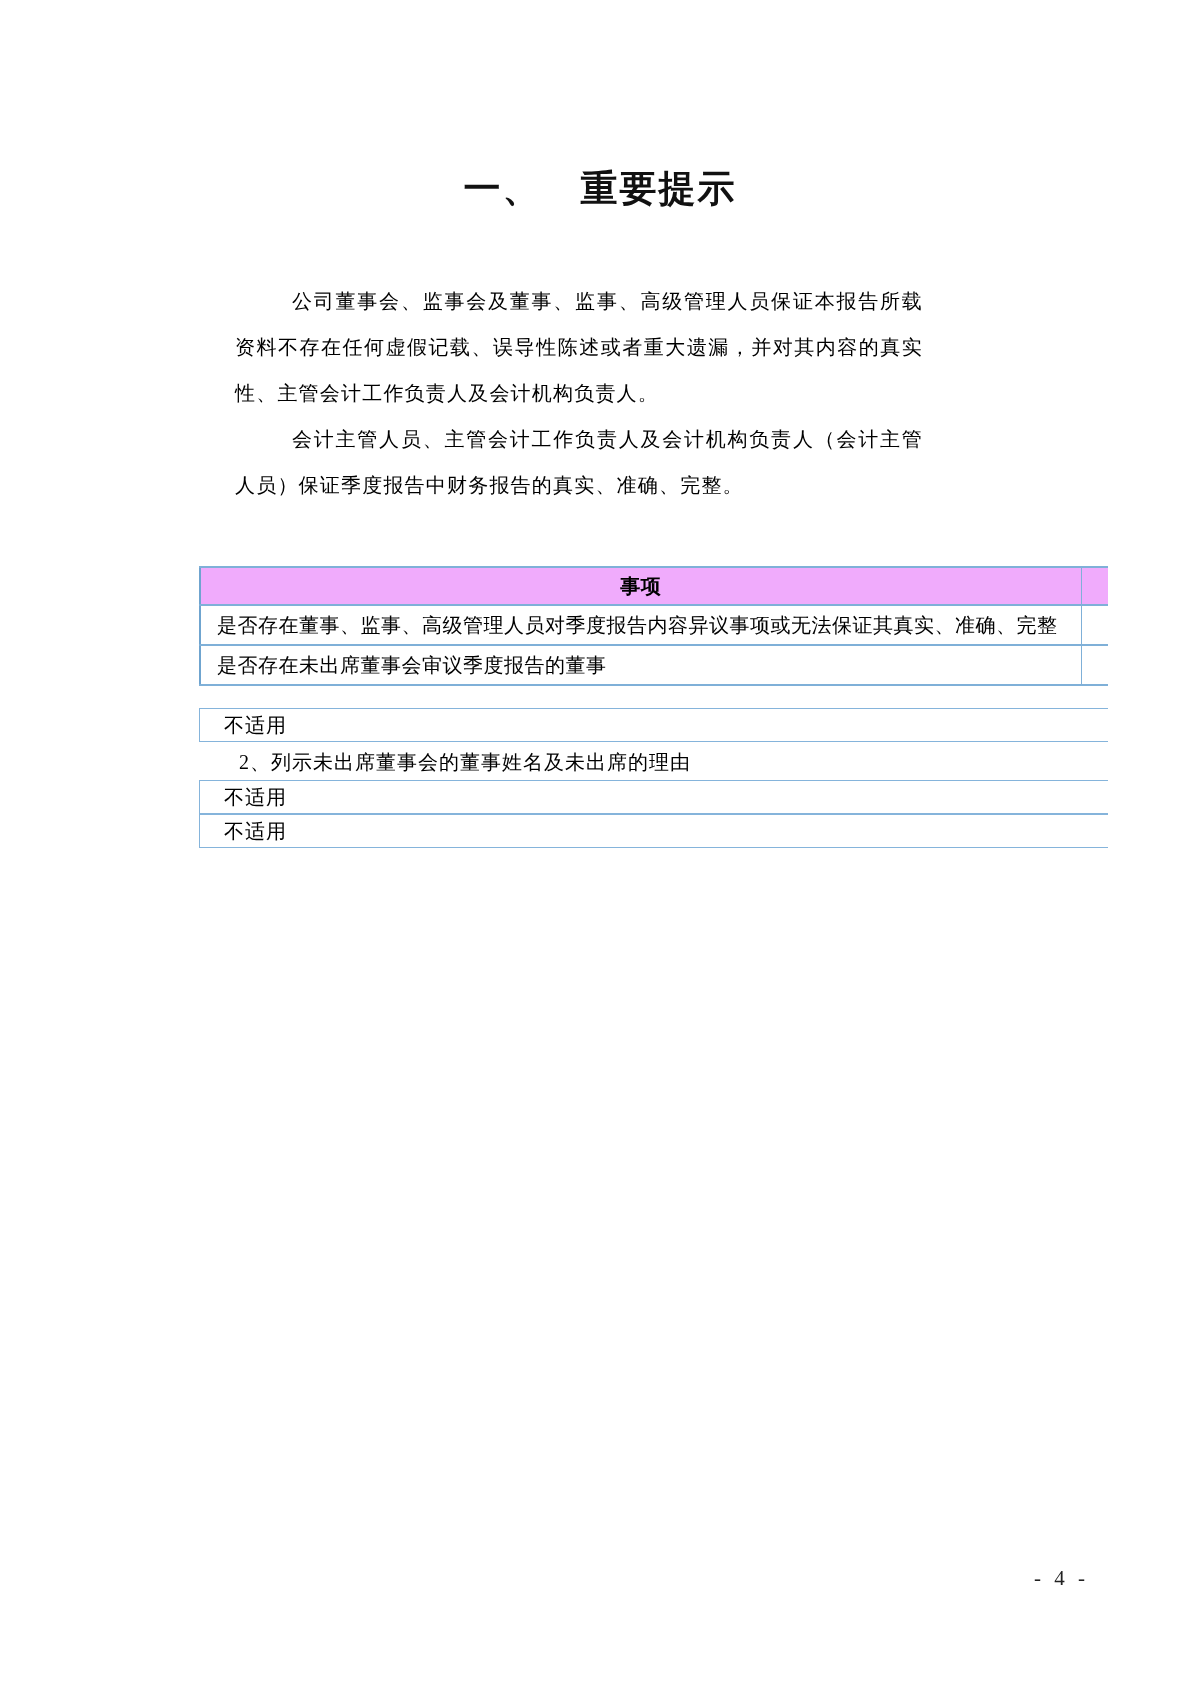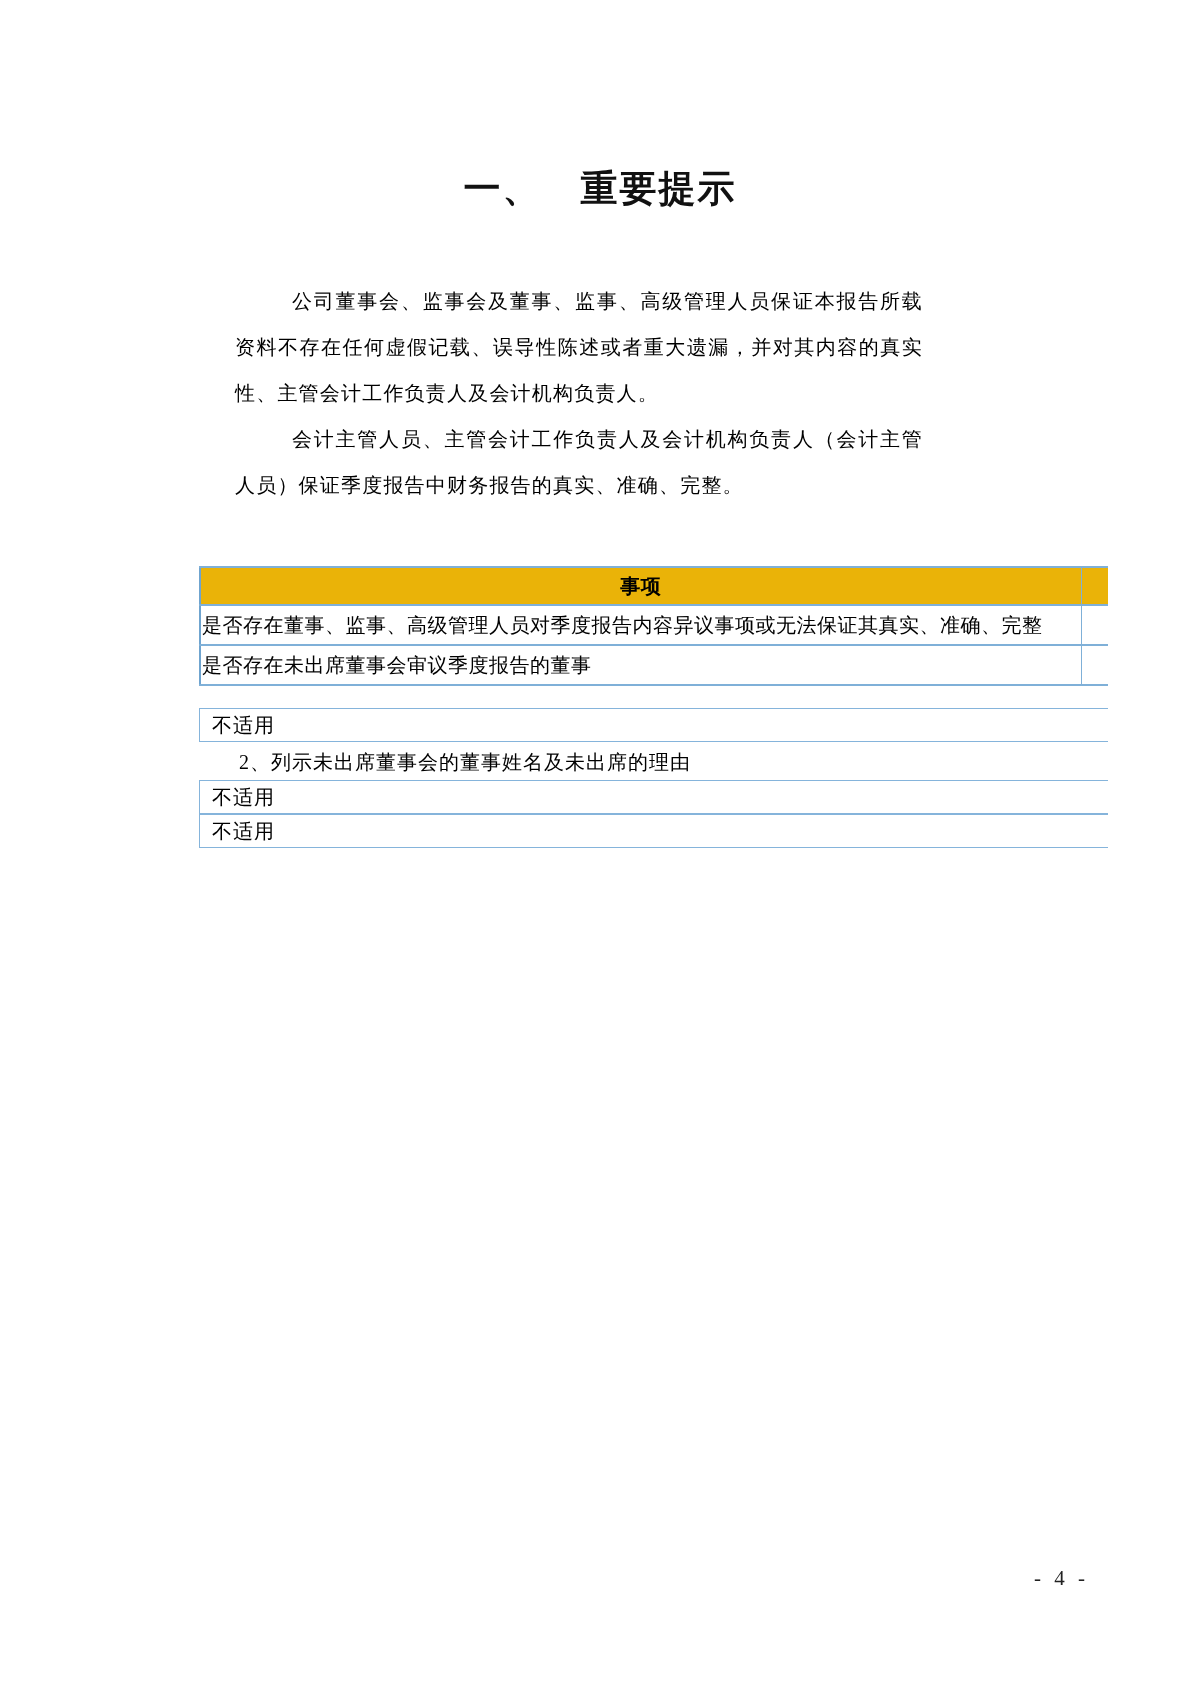--- a/index.html
+++ b/index.html
@@ -43,44 +43,44 @@
     table-layout: fixed;
   }
   .items-table th, .items-table td {
     border: 1px solid #7FB0D8;
     border-top-width: 2px;
     border-bottom-width: 2px;
     font-size: 20px;
     letter-spacing: 0.5px;
   }
   .items-table th {
-    background: #eab308;
+    background: #f0abfc;
     font-weight: bold;
     text-align: center;
     height: 38px;
   }
   .items-table td { height: 40px; }
-  .items-table td.item-cell { padding-left: 1px; text-align: left; }
+  .items-table td.item-cell { padding-left: 16px; text-align: left; }
   .items-table td.answer-cell, .items-table th.answer-col { text-align: right; }
   .col-item { width: 881px; }
   .col-answer { width: 116px; }
   .sections { margin: 22px 0 0 107px; width: 997px; }
   .section-label {
     margin-left: 40px;
     font-size: 20px;
     line-height: 26px;
     letter-spacing: 1px;
     margin-top: 7px;
     margin-bottom: 5px;
   }
   .section-box {
     border: 1px solid #85B4DB;
     height: 34px;
     line-height: 32px;
-    padding-left: 12px;
+    padding-left: 24px;
     font-size: 20px;
     letter-spacing: 1px;
     background: #ffffff;
   }
   .page-number {
     position: absolute;
     left: 942px;
     top: 1566px;
     font-size: 21px;
     letter-spacing: 4px;

